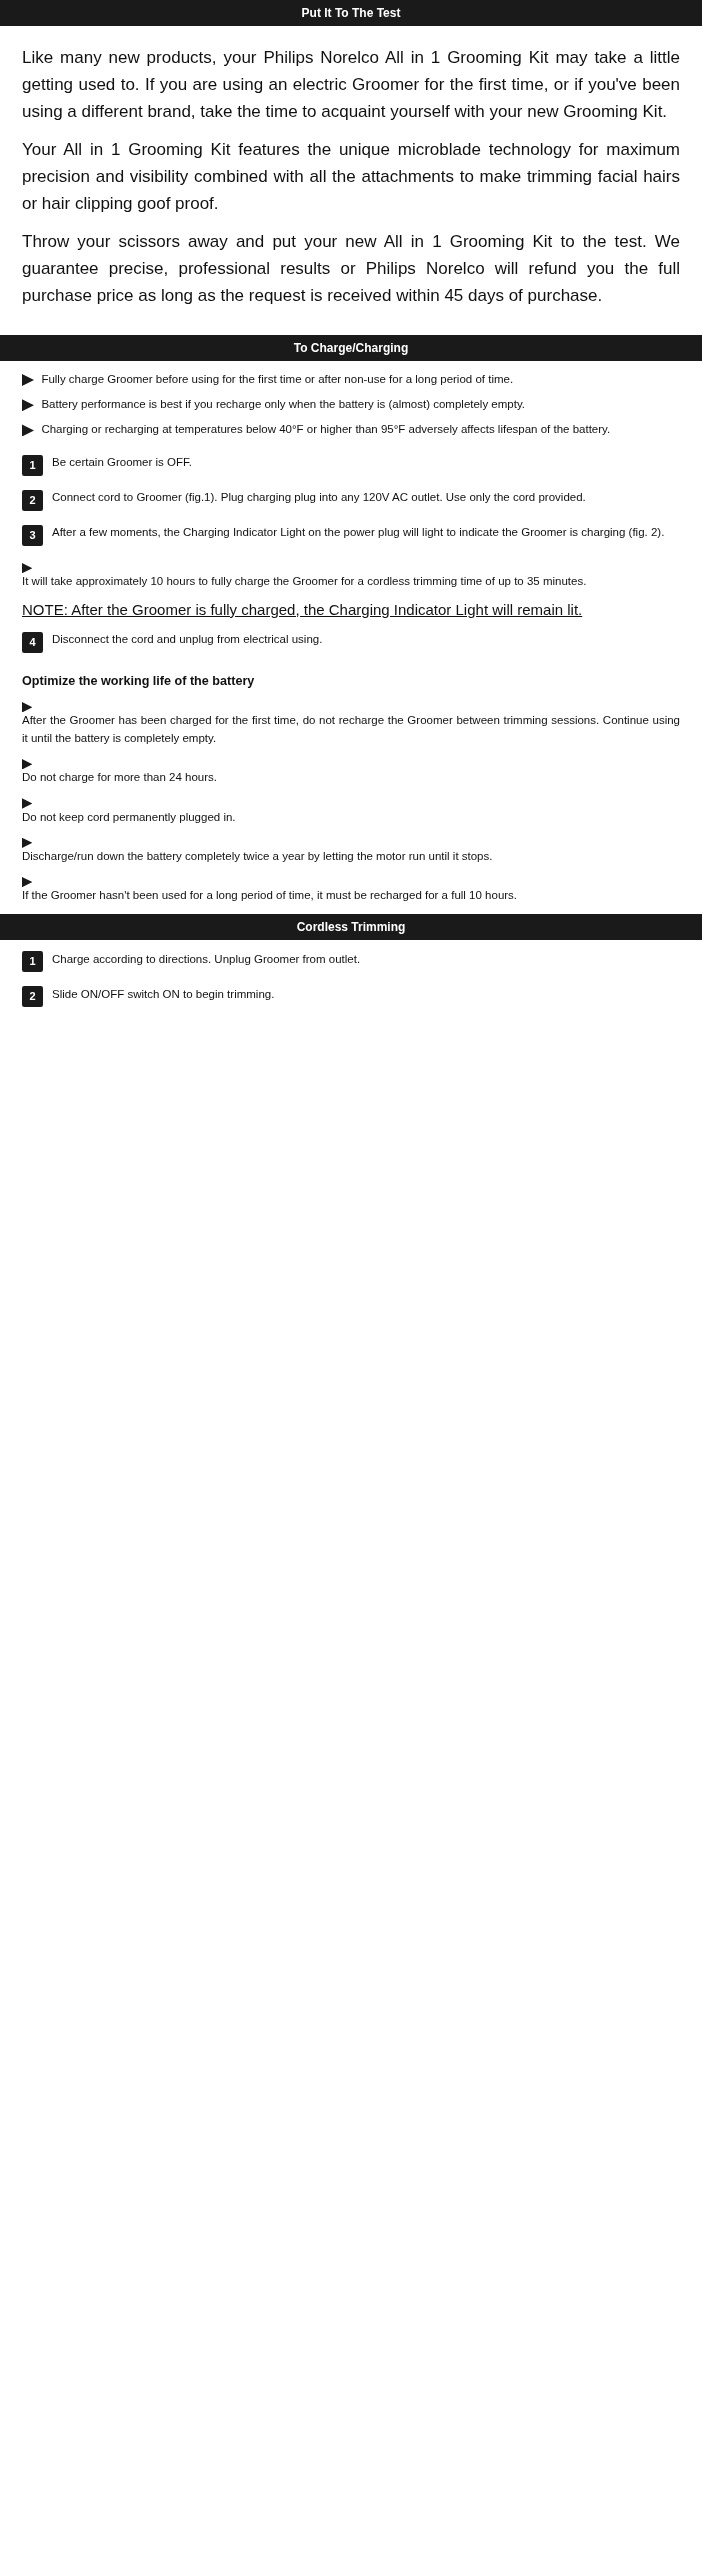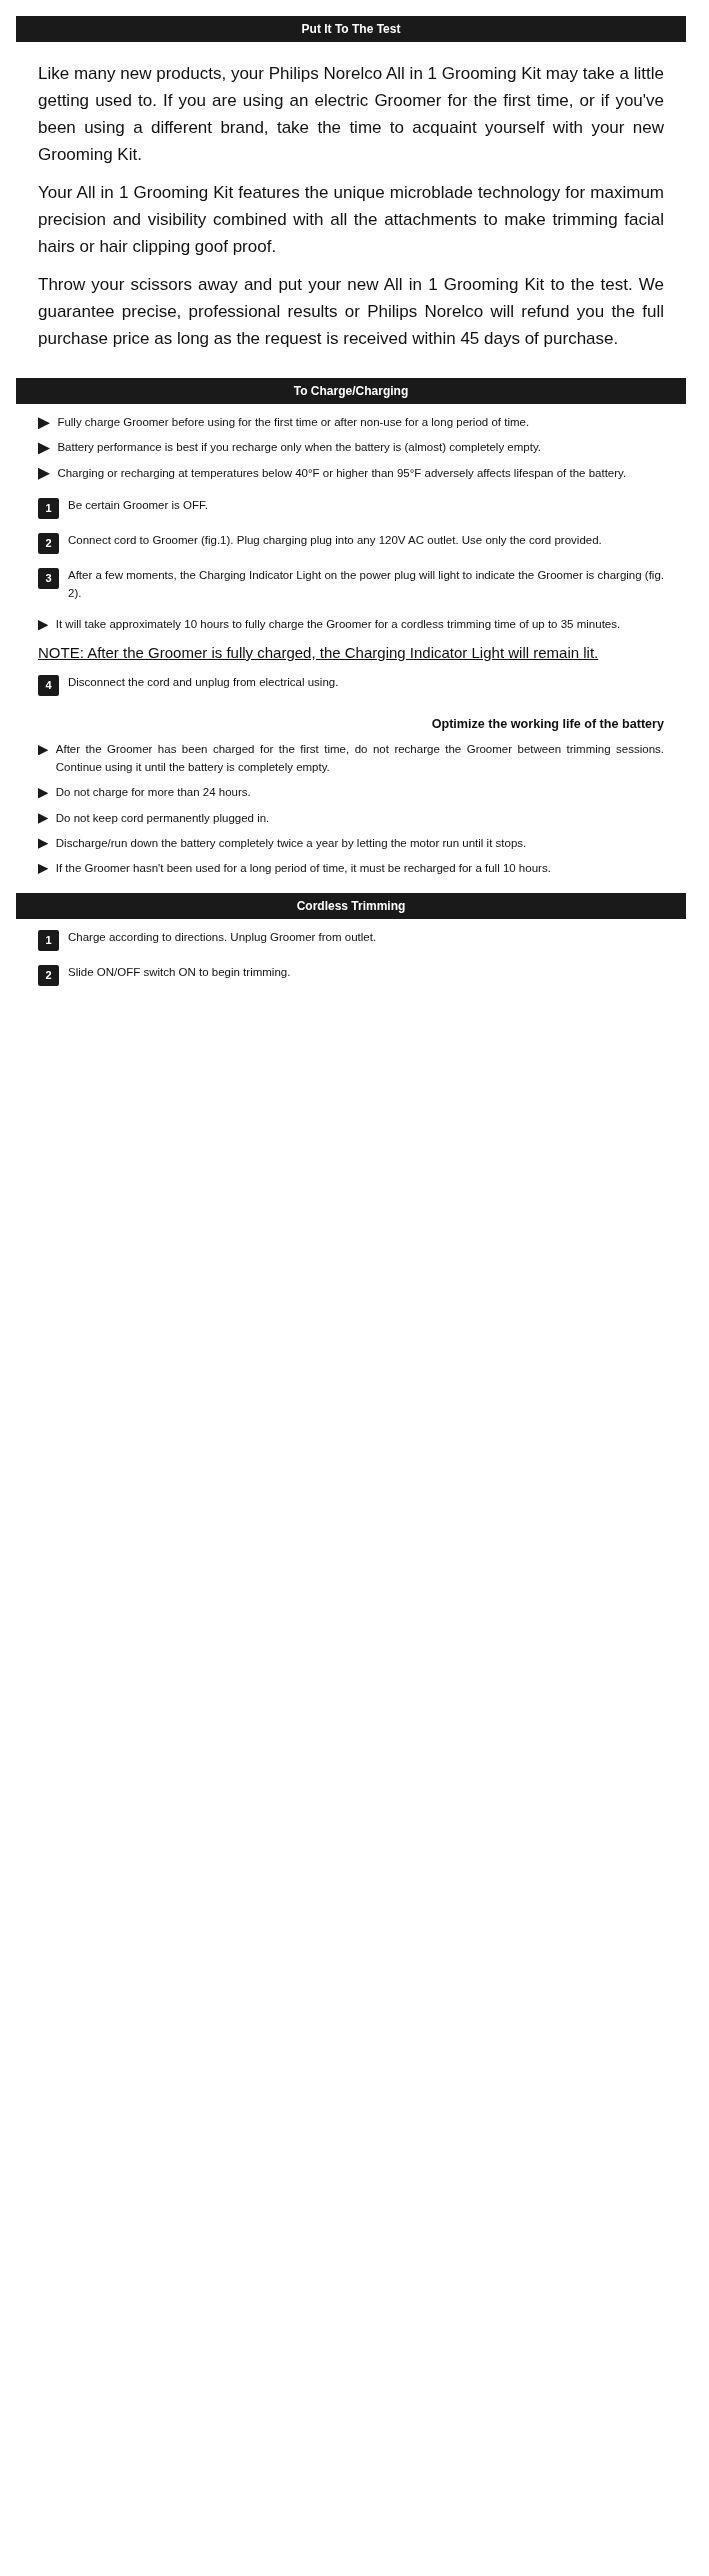--- a/index.html
+++ b/index.html
@@ -12,21 +12,21 @@
       background: #ffffff;
       font-family: Arial, Helvetica, sans-serif;
       font-size: 11px;
       color: #111111;
       width: 710px;
       min-height: 2576px;
     }
 
     .page-container {
       width: 702px;
-      padding: 16px;
+      padding: 0;
       background: #ffffff;
     }
 
     .section-header {
       background: #1a1a1a;
       color: #ffffff;
       text-align: center;
       font-weight: bold;
       font-size: 12px;
       padding: 6px 9px;
@@ -105,31 +105,32 @@
     .note-text {
       text-decoration: underline;
       font-size: 15px;
       line-height: 1.5;
       padding: 0 22px 10.4px 22px;
     }
 
     .subsection-header {
       font-weight: bold;
       font-size: 12.6px;
-      text-align: right;
+      text-align: left;
       padding: 7.4px 22px 10.4px 22px;
     }
 
     .small-bullet-item {
       display: flex;
       align-items: flex-start;
       margin-bottom: 7.4px;
       line-height: 1.55;
       font-size: 11.5px;
       padding: 0 22px;
+      flex-direction: column;
     }
 
     .small-bullet-icon {
       flex-shrink: 0;
       width: 10.4px;
       height: 10.4px;
       background: #1a1a1a;
       clip-path: polygon(0% 0%, 0% 100%, 100% 50%);
       margin-right: 7.4px;
       margin-top: 3.7px;
@@ -215,21 +216,21 @@
     <div class="small-bullet-item">
       <span class="small-bullet-icon"></span>
       <span class="small-bullet-text">Discharge/run down the battery completely twice a year by letting the motor run until it stops.</span>
     </div>
     <div class="small-bullet-item">
       <span class="small-bullet-icon"></span>
       <span class="small-bullet-text">If the Groomer hasn't been used for a long period of time, it must be recharged for a full 10 hours.</span>
     </div>
   </div>
 
-  <div style="margin-top: 15px;">
+  <div style="margin-top: 9px;">
     <div class="section-header">Cordless Trimming</div>
 
     <div class="step-item">
       <div class="step-number">1</div>
       <div class="step-text">Charge according to directions. Unplug Groomer from outlet.</div>
     </div>
 
     <div class="step-item">
       <div class="step-number">2</div>
       <div class="step-text">Slide ON/OFF switch ON to begin trimming.</div>

